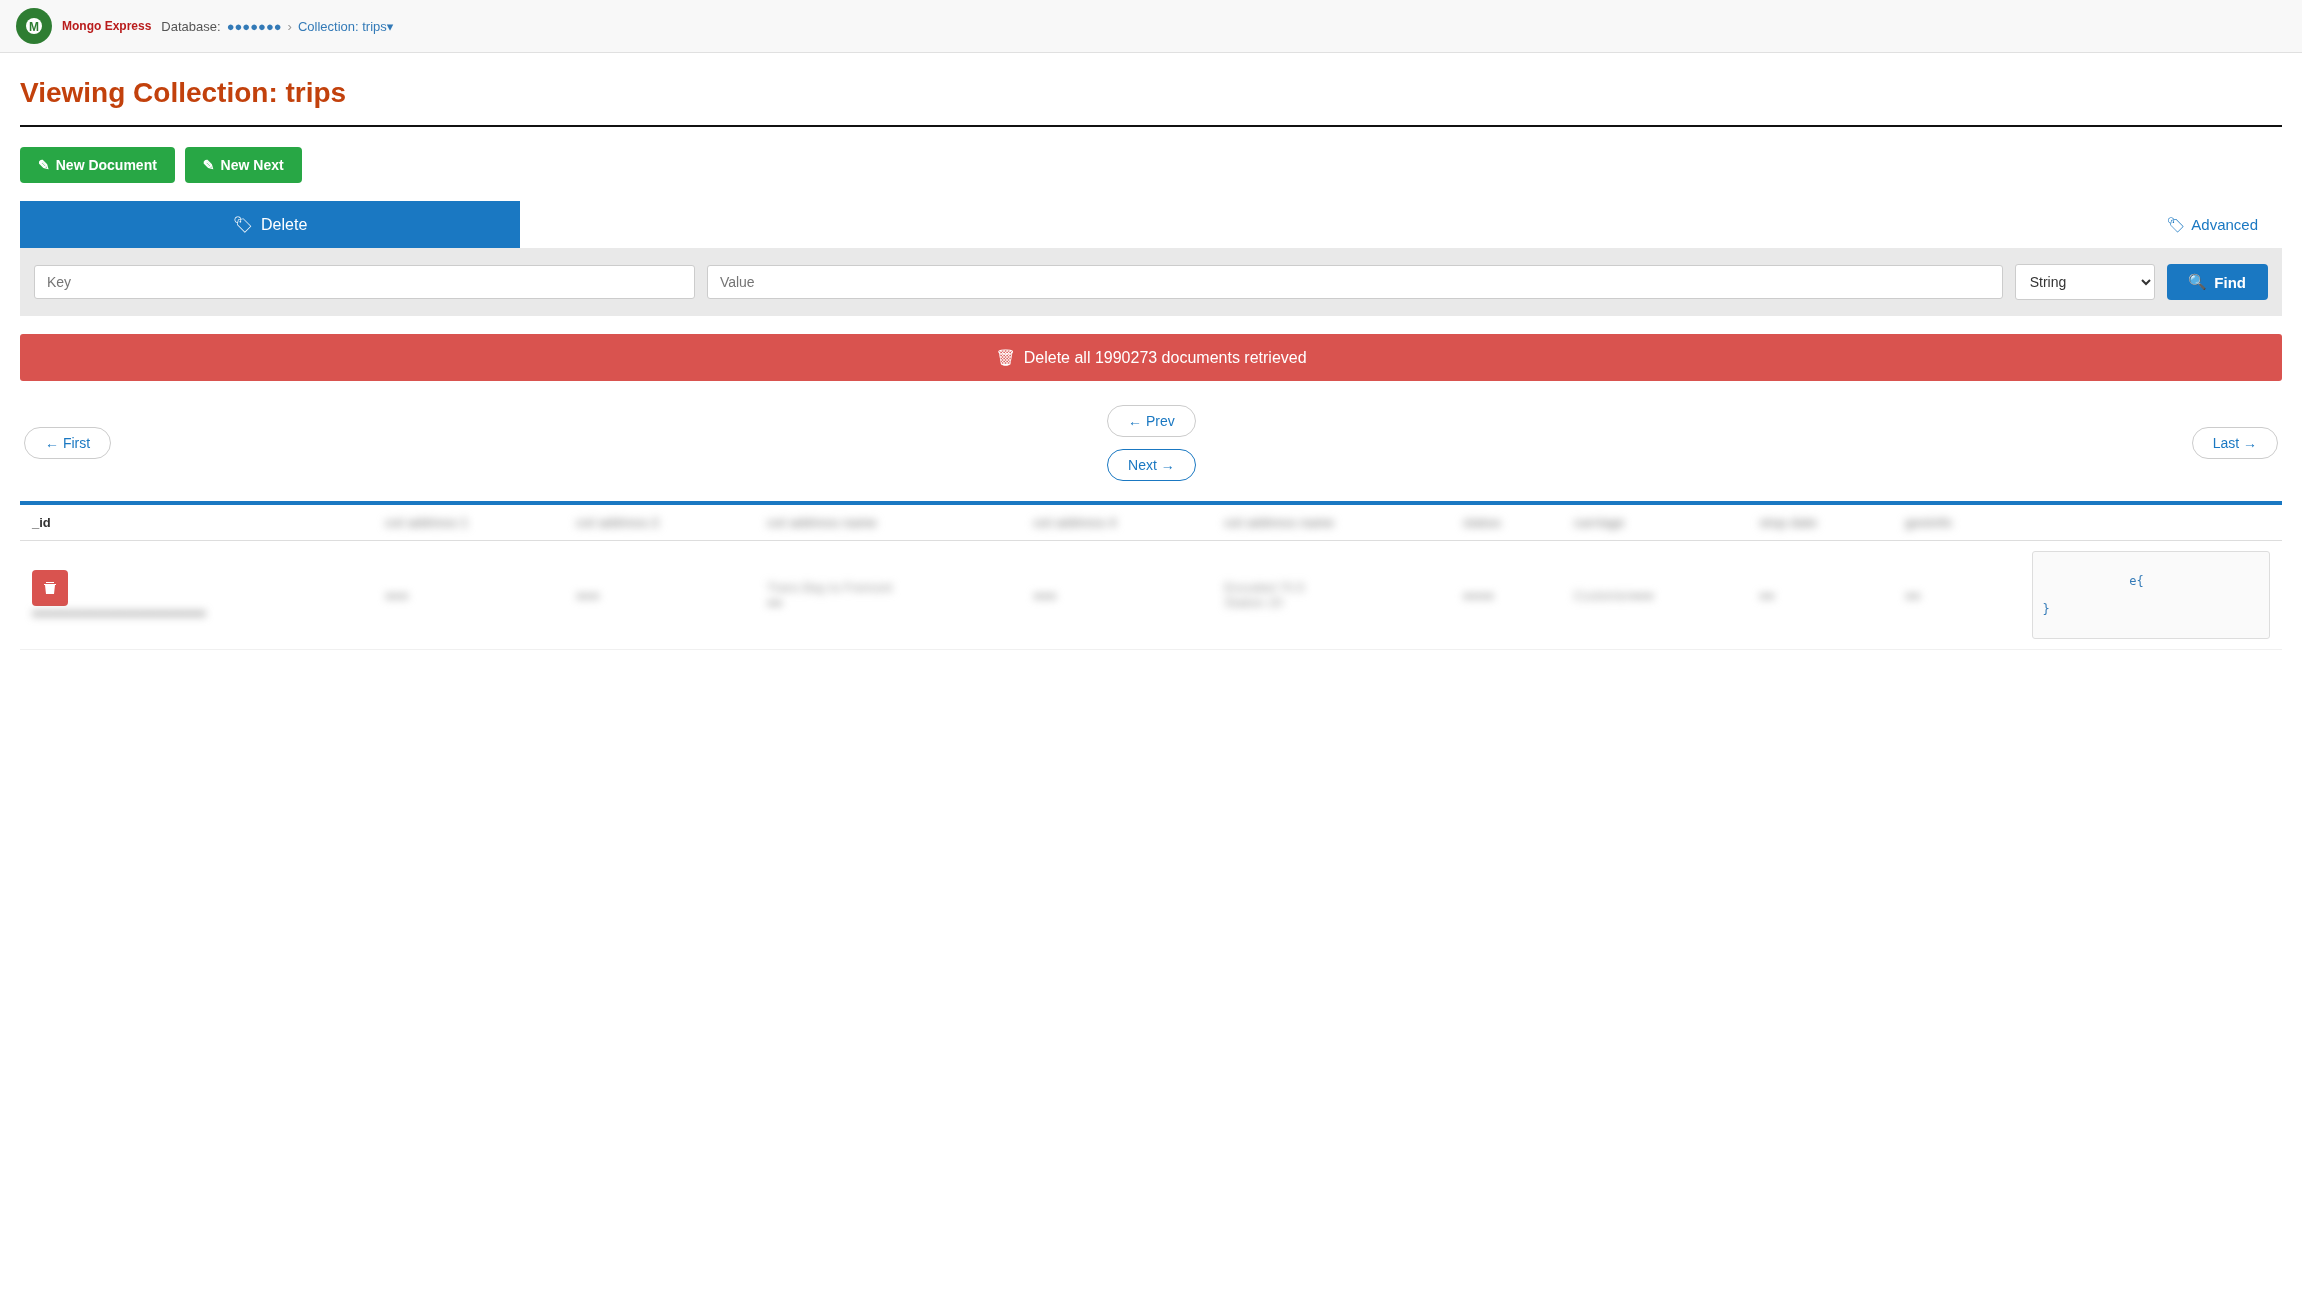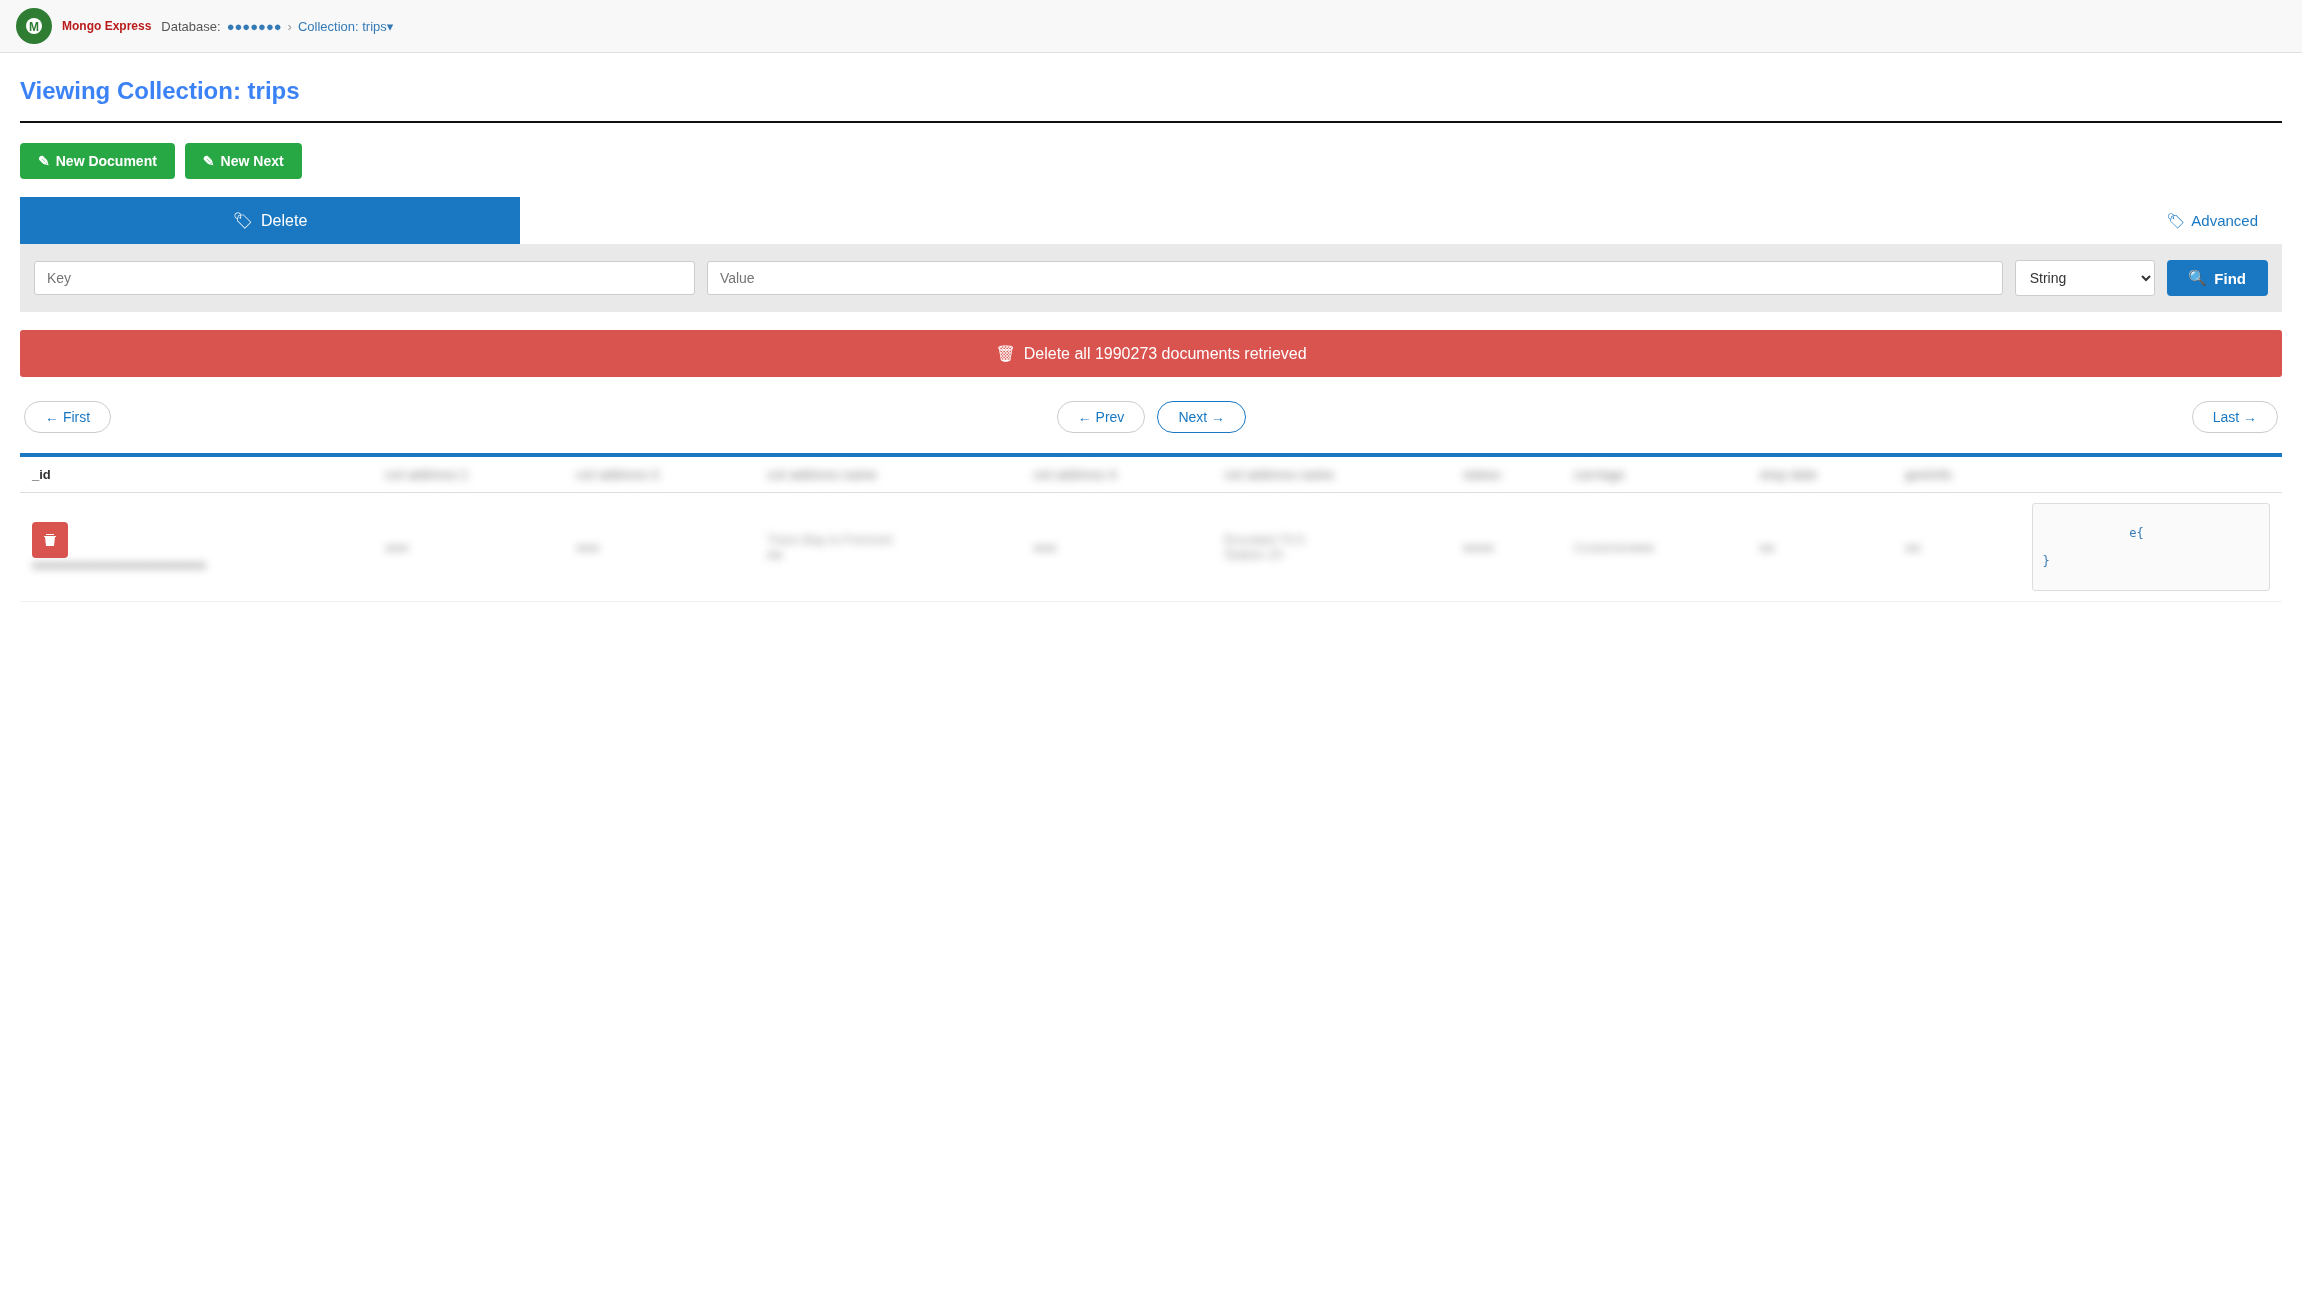--- a/index.html
+++ b/index.html
@@ -28,21 +28,21 @@
       display: flex; align-items: center; gap: 6px; color: #555; font-size: 13px;
     }
     .navbar-breadcrumb a { color: #337ab7; text-decoration: none; }
     .navbar-breadcrumb .chevron { color: #999; }
     .navbar-breadcrumb .collection-link { color: #337ab7; text-decoration: none; cursor: pointer; }
 
     
     .main { padding: 24px 20px; }
 
     .page-title {
-      font-size: 24px; font-weight: 700; color: #3b82f6; margin-bottom: 16px;
+      font-size: 28px; font-weight: 700; color: #c2410c; margin-bottom: 16px;
     }
     .title-divider {
       border: none; border-top: 2px solid #111; margin-bottom: 20px;
     }
 
     
     .action-buttons { display: flex; gap: 10px; margin-bottom: 18px; }
     .btn-green {
       background: #28a745; color: #fff; border: none; border-radius: 4px;
       padding: 10px 18px; font-size: 14px; font-weight: 600; cursor: pointer;
@@ -87,21 +87,21 @@
     
     .delete-banner {
       background: #d9534f; color: #fff; text-align: center;
       padding: 14px; font-size: 16px; font-weight: 500; cursor: pointer;
       border-radius: 3px; margin-bottom: 24px;
       display: flex; align-items: center; justify-content: center; gap: 8px;
     }
 
     
     .pagination { display: flex; align-items: center; justify-content: space-between; margin-bottom: 20px; padding: 0 4px; }
-    .pagination-center { display: flex; gap: 12px; }
+    .pagination-center { display: flex; gap: 12px; flex-direction: column; }
     .btn-page {
       border: 1px solid #ccc; border-radius: 20px; background: #fff; color: #1a78c2;
       padding: 7px 20px; font-size: 14px; cursor: pointer; display: flex; align-items: center; gap: 6px;
     }
     .btn-page-active {
       border: 1px solid #1a78c2; border-radius: 20px; background: #fff; color: #1a78c2;
       padding: 7px 20px; font-size: 14px; cursor: pointer; display: flex; align-items: center; gap: 6px;
     }
 
     

